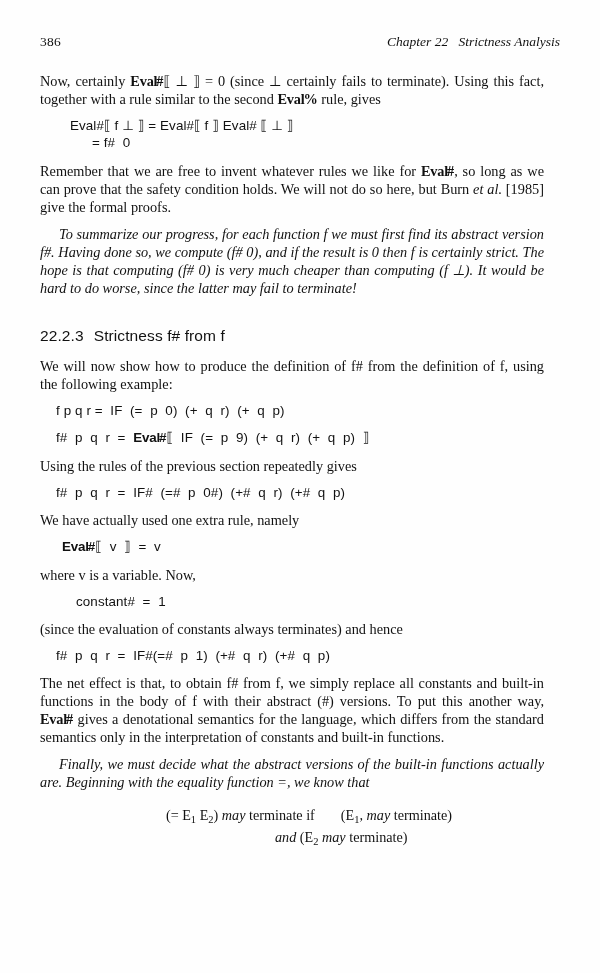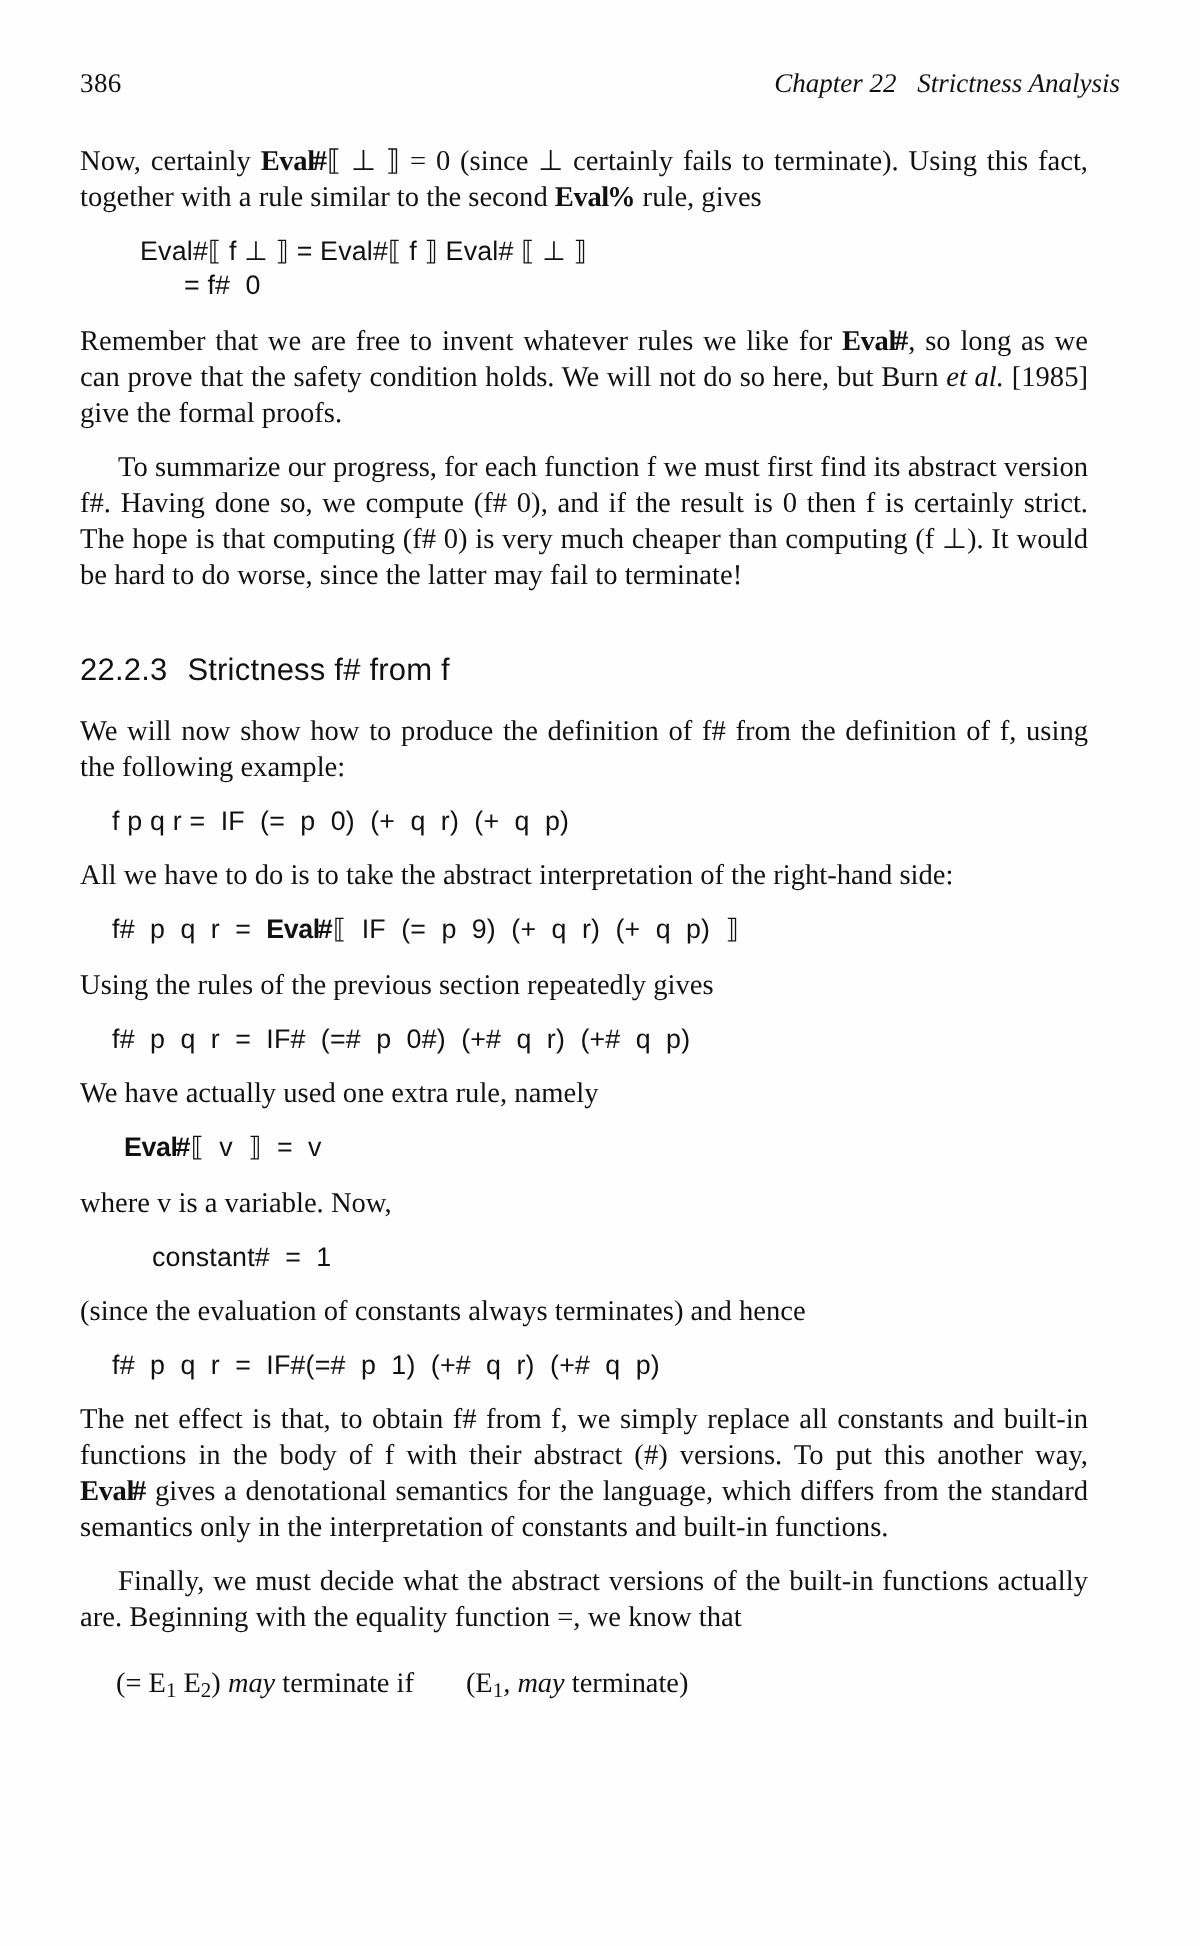--- a/index.html
+++ b/index.html
@@ -56,20 +56,21 @@
   
   p.body {
     font-size: 14.3px;
     line-height: 1.26;
     text-align: justify;
     margin: 0 16px 9px 0;
     hyphens: none;
   }
   p.body.indent {
     text-indent: 19px;
+    font-style: italic;
   }
   p.tight {
     margin-bottom: 7px;
   }
   .it { font-style: italic; }
   
   .evalsym {
     font-weight: bold;
     letter-spacing: -0.2px;
   }
@@ -104,21 +105,21 @@
     margin: 30px 0 12px 0;
     letter-spacing: 0.1px;
   }
   h3.section .secnum { margin-right: 10px; }
   
   .eqblock {
     font-size: 14.2px;
     margin-top: 14px;
     line-height: 1.45;
   }
-  .eqblock .row1 { padding-left: 18px; }
+  .eqblock .row1 { padding-left: 18px; text-align: center; }
   .eqblock .row2 { padding-left: 235px; }
   .sub { font-size: 10.5px; vertical-align: -0.25em; }
   .spacer-wide { display: inline-block; width: 26px; }
 </style>
 </head>
 <body>
 
 <div class="page">
   <div class="content">
 
@@ -148,21 +149,20 @@
     <h3 class="section">
       <span class="secnum">22.2.3</span><span>Strictness f# from f</span>
     </h3>
 
     <p class="body">We will now show how to produce the definition of f# from the definition of f, using the following example:</p>
 
     <div class="display">
       <div class="line mono-ish dsp-ind-3">f p q r =  IF  (=  p  0)  (+  q  r)  (+  q  p)</div>
     </div>
 
-    <p class="body">All we have to do is to take the abstract interpretation of the right-hand side:</p>
 
     <div class="display">
       <div class="line mono-ish dsp-ind-3"><span>f#  p  q  r  =  </span><span class="evalsym">Eval</span><span class="hash">#</span><span>⟦  IF  (=  p  9)  (+  q  r)  (+  q  p)  ⟧</span></div>
     </div>
 
     <p class="body">Using the rules of the previous section repeatedly gives</p>
 
     <div class="display">
       <div class="line mono-ish dsp-ind-3">f#  p  q  r  =  IF#  (=#  p  0#)  (+#  q  r)  (+#  q  p)</div>
     </div>
@@ -186,16 +186,17 @@
     </div>
 
     <p class="body">
       <span>The net effect is that, to obtain f# from f, we simply replace all constants and built-in functions in the body of f with their abstract (#) versions. To put this another way, </span><span class="evalsym">Eval</span><span class="hash">#</span><span> gives a denotational semantics for the language, which differs from the standard semantics only in the interpretation of constants and built-in functions.</span>
     </p>
 
     <p class="body indent tight">Finally, we must decide what the abstract versions of the built-in functions actually are. Beginning with the equality function =, we know that</p>
 
     <div class="eqblock">
       <div class="row1"><span>(=  E</span><span class="sub">1</span><span>  E</span><span class="sub">2</span><span>)  </span><span class="it">may</span><span> terminate if</span><span class="spacer-wide"></span><span>(E</span><span class="sub">1</span><span class="it">, may</span><span> terminate)</span></div>
+      <div class="row2"><span class="it">and</span><span> (E</span><span class="sub">2</span><span class="it"> may</span><span> terminate)</span></div>
     </div>
 
   </div>
 </div>
 
 </body></html>

